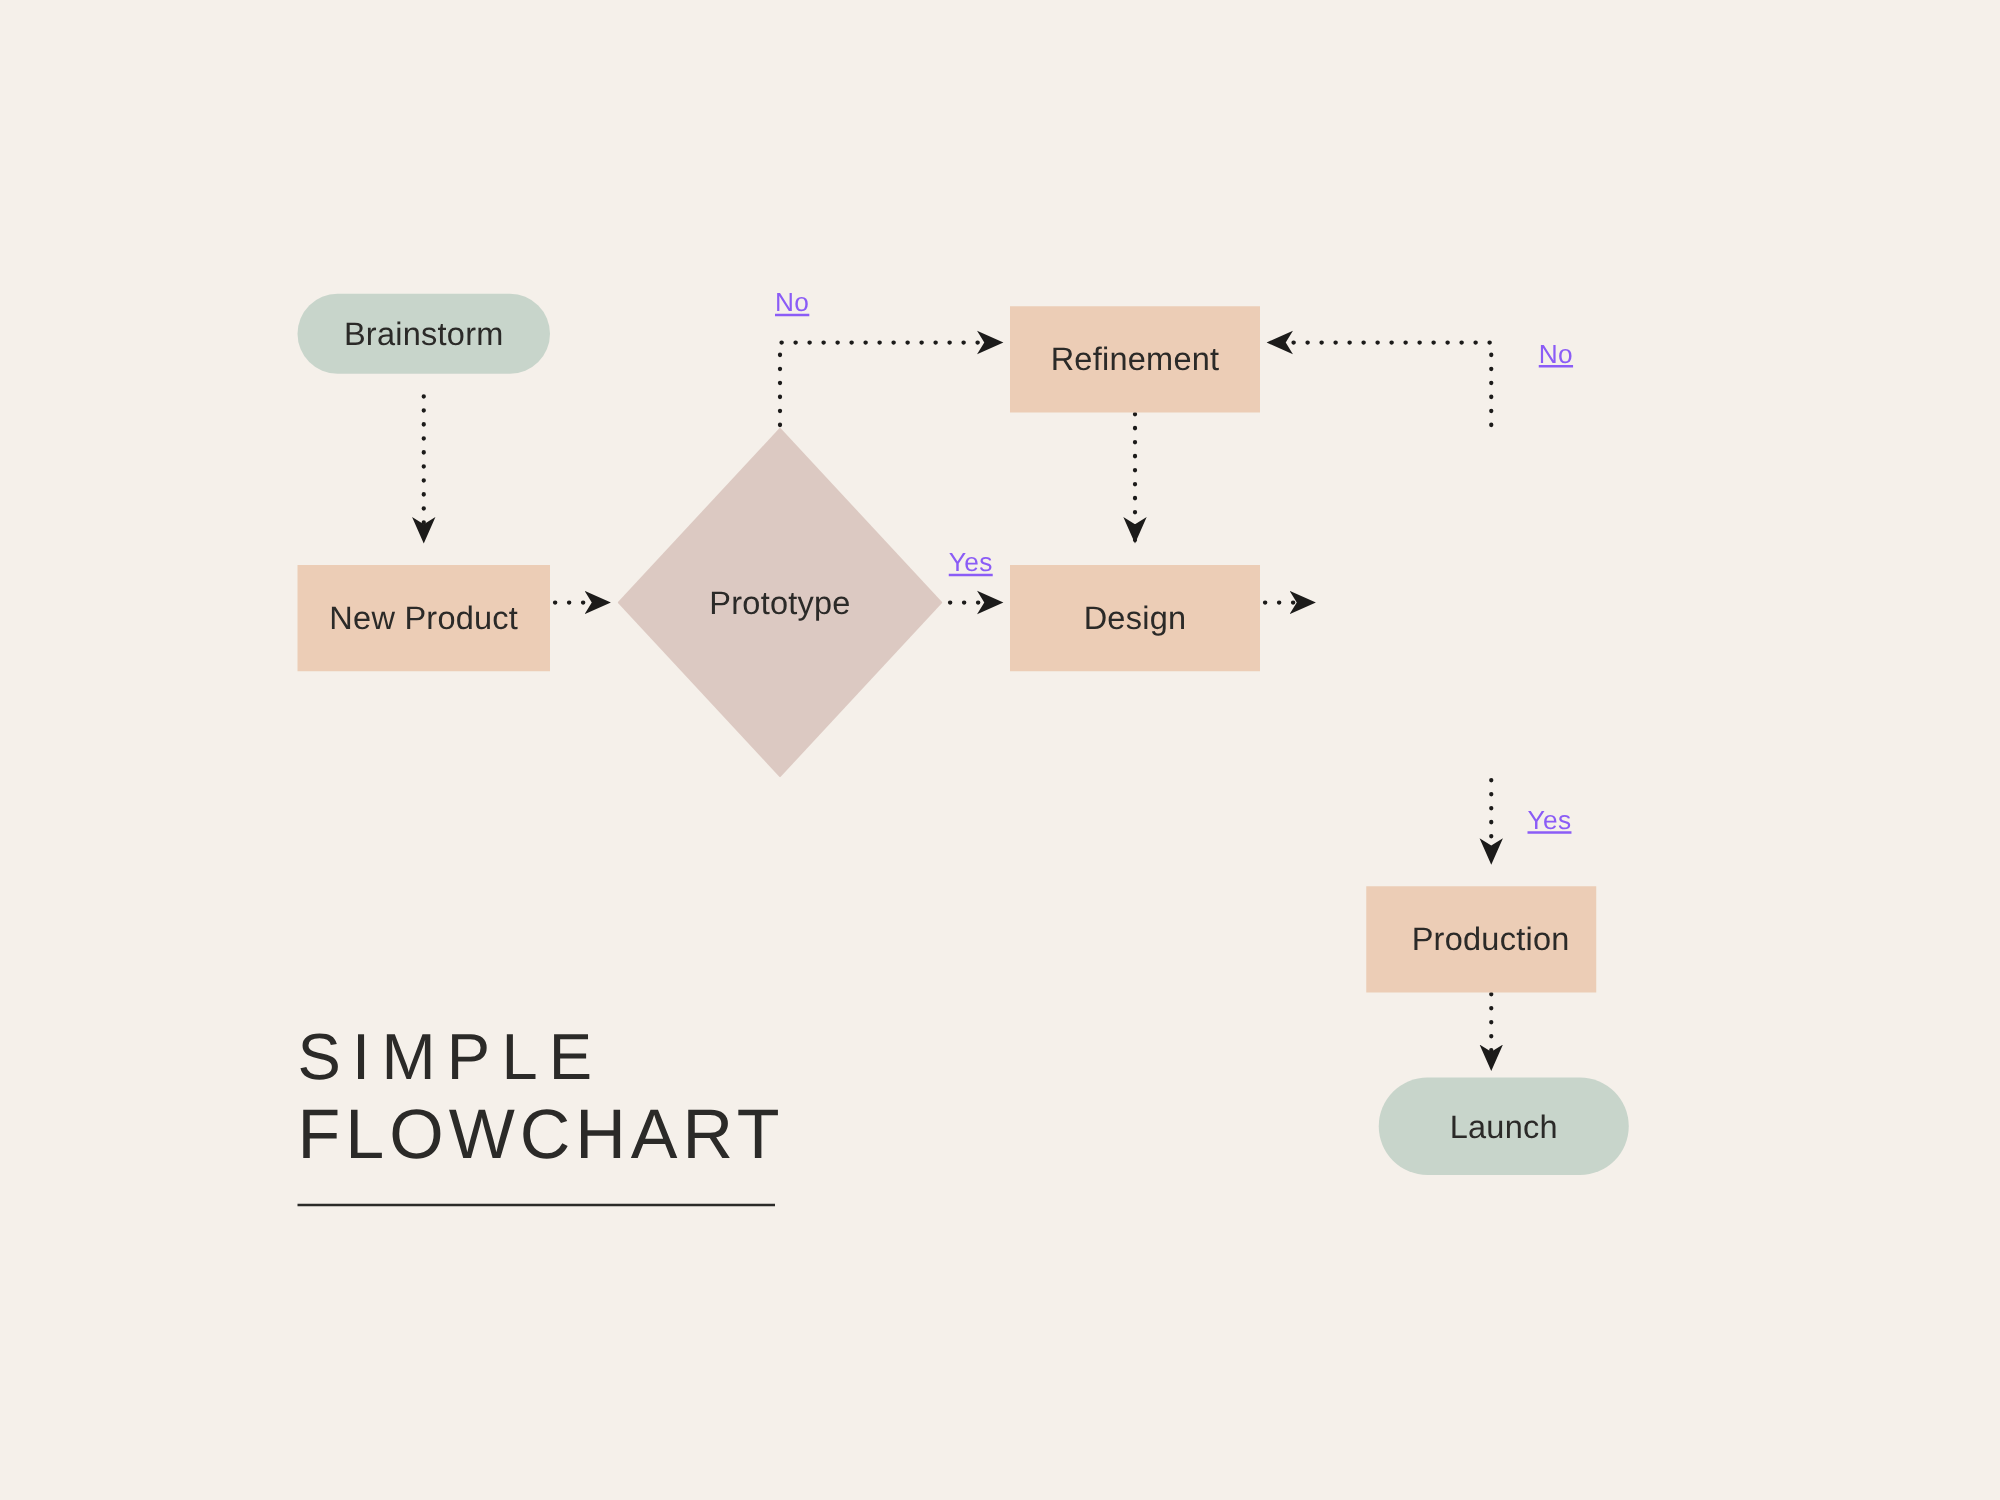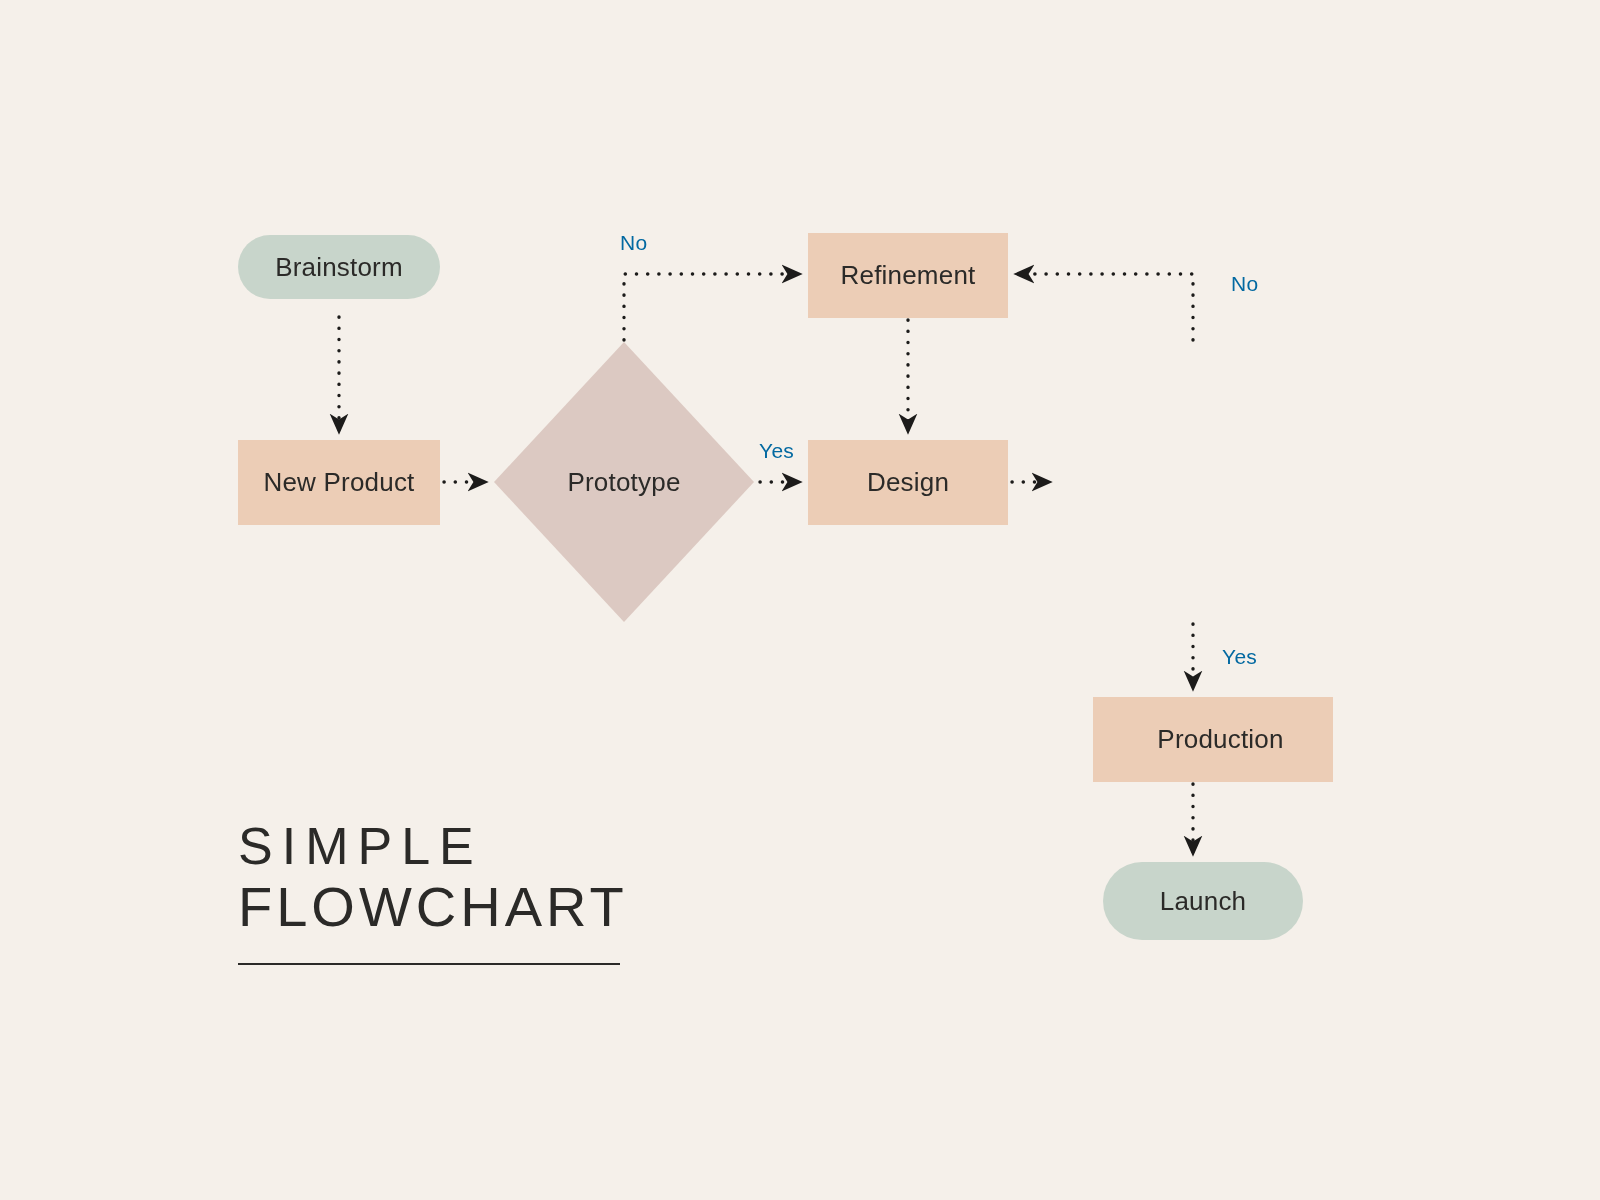--- a/index.html
+++ b/index.html
@@ -47,20 +47,21 @@
 
   .node-terminal {
     background: #c8d5cb;
     border-radius: 48px;
     font-size: 26px;
   }
 
   .node-process {
     background: #eccdb6;
     font-size: 26px;
+    margin-top: 12px;
   }
 
   .node-decision {
     background: transparent;
     font-size: 26px;
   }
   .node-decision .diamond-shape {
     position: absolute;
     left: 0;
     top: 0;
@@ -72,23 +73,24 @@
   }
   .node-decision .diamond-label {
     position: relative;
     z-index: 2;
   }
 
   
   .edge-label {
     position: absolute;
     font-size: 21px;
-    color: #0369a1;
+    color: #8b5cf6;
     letter-spacing: 0.3px;
     white-space: nowrap;
+    text-decoration: underline;
   }
 
   
   #title-block {
     position: absolute;
     left: 238px;
     top: 795px;
     width: 430px;
   }
   #title-line-1 {
@@ -163,21 +165,21 @@
 
   <div class="node node-process" style="left:808px; top:233px; width:200px; height:85px;">
     <span>Refinement</span>
   </div>
 
   <div class="node node-process" style="left:808px; top:440px; width:200px; height:85px;">
     <span>Design</span>
   </div>
 
 
-  <div class="node node-process" style="left:1093px; top:697px; width:240px; height:85px;padding-left:15px;">
+  <div class="node node-process" style="left:1093px; top:697px; width:184px; height:85px;padding-left:15px;">
     <span>Production</span>
   </div>
 
   <div class="node node-terminal" style="left:1103px; top:862px; width:200px; height:78px;text-align:right;">
     <span>Launch</span>
   </div>
 
   <div class="edge-label" style="left:620px; top:231px;">No</div>
 
   <div class="edge-label" style="left:759px; top:439px;">Yes</div>

